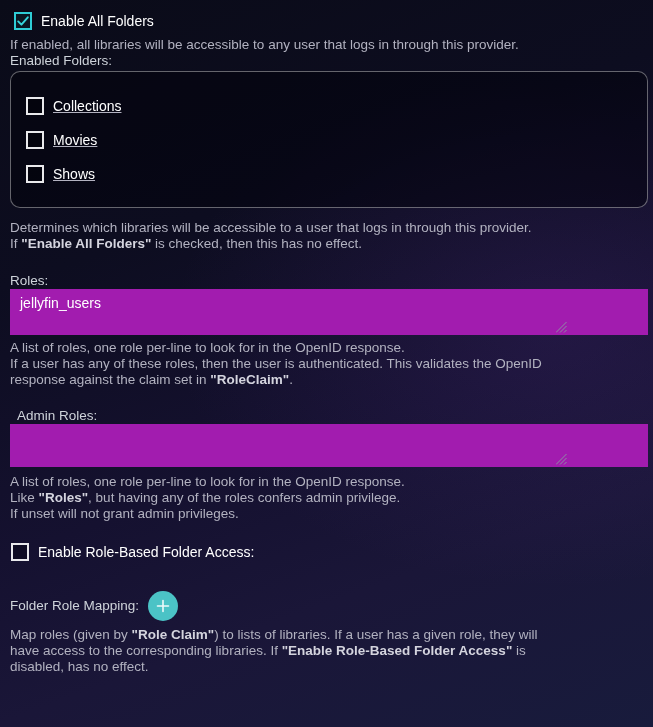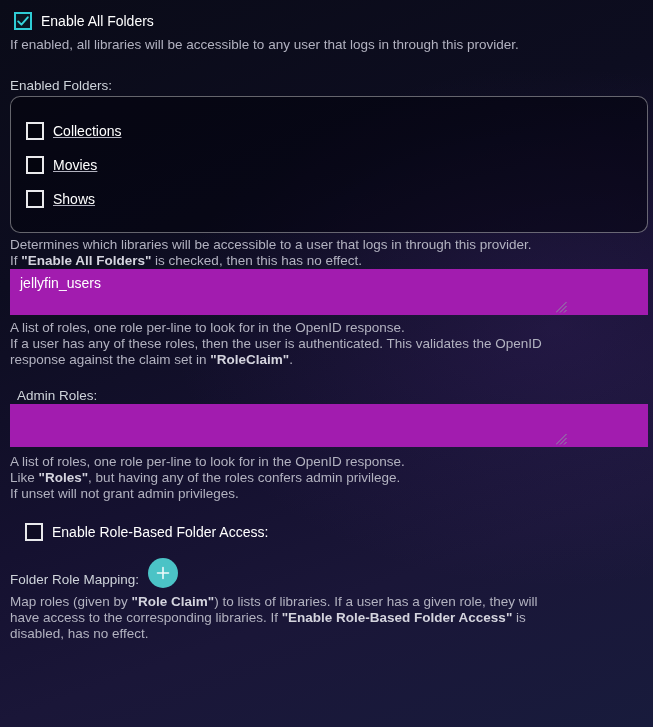--- a/index.html
+++ b/index.html
@@ -28,34 +28,34 @@
     display: flex; align-items: center; justify-content: center;
   }
   .cb-box.checked { border-color: #2fcdd6; background: #0b1722; }
   .cb-box .check-glyph { display: none; }
   .cb-box.checked .check-glyph { display: block; }
   .cb-label { margin-left: 9px; font-size: 14px; color: #ffffff; line-height: 18px; }
 
   .row-enable-all { margin: 10px 0 0 4px; }
   .desc-enable-all { margin-top: 7px; }
 
-  .label-enabled-folders { margin-top: 25px; }
+  .label-enabled-folders { }
 
   
   .folders-box {
     margin-top: 2px; margin-right: 0;
     width: 638px; height: 137px;
     border: 1px solid rgba(255,255,255,0.38);
     border-radius: 10px;
     background: rgba(0, 0, 8, 0.45);
     padding: 25px 0 0 15px;
   }
   .folders-box .cb-row { margin-bottom: 16px; text-decoration: underline; }
 
-  .desc-folders { margin-top: 4px; }
+  .desc-folders { margin-top: 12px; }
 
   .label-roles { margin-top: 21px; }
   .label-admin-roles { margin-top: 20px; margin-left: 7px; }
 
   
   .ta-wrap { position: relative; margin-top: 0; }
   textarea {
     display: block; width: 638px; resize: none; outline: none;
     border: none; border-radius: 0;
     background: #a21caf;
@@ -64,25 +64,25 @@
     font-size: 14px; line-height: 18px;
     padding: 5px 10px;
   }
   .ta-roles { height: 46px; }
   .ta-admin { height: 43px; }
   .resize-grip { position: absolute; right: 2px; bottom: 2px; width: 11px; height: 11px; cursor: nwse-resize; }
 
   .desc-roles { margin-top: 5px; }
   .desc-admin { margin-top: 7px; }
 
-  .row-role-access { margin-top: 21px; margin-left: 15px; }
+  .row-role-access { margin-top: 21px; margin-left: 1px; }
   .desc-role-access { margin-top: 8px; }
 
   
-  .mapping-row { margin-top: 17px; display: flex; align-items: flex-end; }
+  .mapping-row { margin-top: 30px; display: flex; align-items: center; }
   .mapping-row .field-label { display: inline-block; }
   .add-btn {
     margin-left: 9px;
     width: 30px; height: 30px; border-radius: 50%;
     border: none; background: #4bc3c6; cursor: pointer;
     display: flex; align-items: center; justify-content: center;
     padding: 0;
   }
   .desc-mapping { margin-top: 6px; }
 </style>
@@ -122,20 +122,21 @@
         
       </span>
       <span class="cb-label">Shows</span>
     </div>
   </div>
   <div class="desc desc-folders">
       <div><span>Determines which libraries will be accessible to a user that logs in through this provider.</span></div>
       <div><span>If </span><strong>"Enable All Folders"</strong><span> is checked, then this has no effect.</span></div>
     </div>
 
+  <span class="field-label label-roles">Roles:</span>
   <div class="ta-wrap">
     <textarea class="ta-roles" spellcheck="false" style="">jellyfin_users</textarea>
     <svg class="resize-grip" width="11" height="11" viewBox="0 0 11 11">
       <path d="M0 10.5 L10.5 0 M4 10.5 L10.5 4 M8 10.5 L10.5 8" stroke="#8b90a2" stroke-width="1" fill="none"></path>
     </svg>
   </div>
   <div class="desc desc-roles">
       <div><span>A list of roles, one role per-line to look for in the OpenID response.</span></div>
       <div><span>If a user has any of these roles, then the user is authenticated. This validates the OpenID response against the claim set in </span><strong>"RoleClaim"</strong><span>.</span></div>
     </div>

